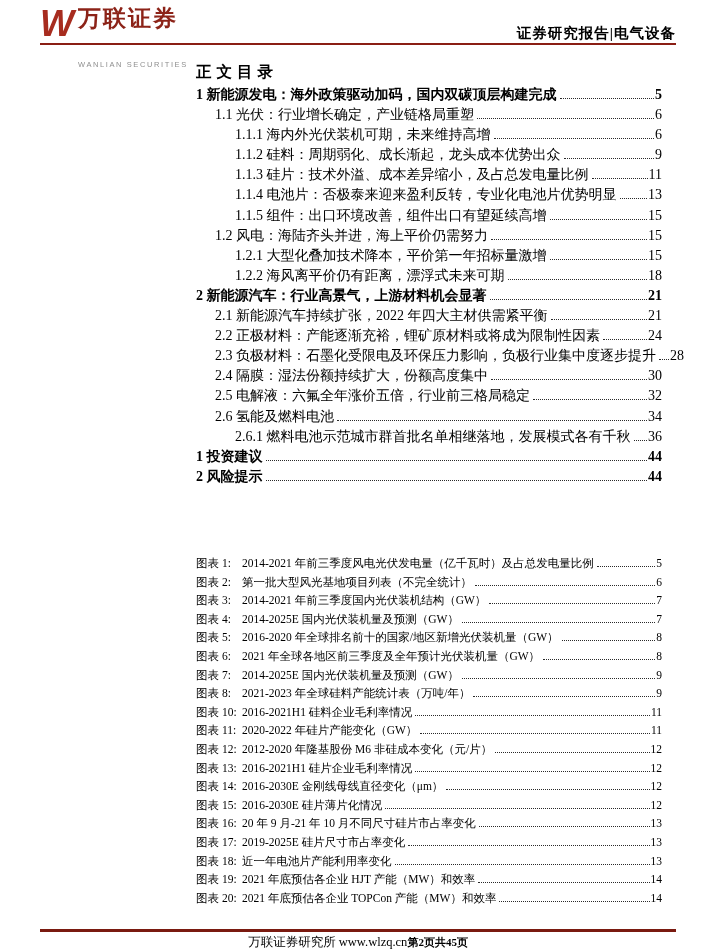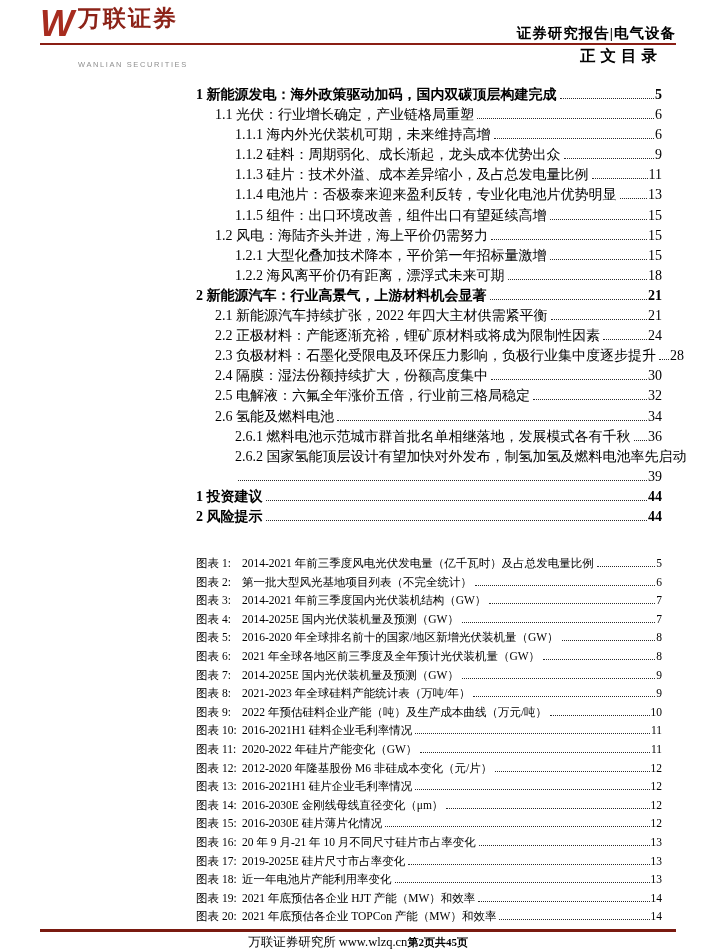--- a/index.html
+++ b/index.html
@@ -25,22 +25,22 @@
     font-size:7.5px; color:#8f8f8f; letter-spacing:1.6px; margin-top:8px;
   }
   .report-tag {
     position:absolute; right:0; top:17px; font-weight:bold; font-size:14.5px;
     letter-spacing:1px;
   }
   .header-rule { position:absolute; top:43px; left:40px; right:37px; height:2px; background:#8a1e14; }
 
   
   .doc-title {
-    position:absolute; top:46px; left:196px; width:466px; margin:0;
-    text-align:right; font-size:15.5px; font-weight:bold; letter-spacing:5px;
+    position:absolute; top:62px; left:196px; width:466px; margin:0;
+    text-align:left; font-size:15.5px; font-weight:bold; letter-spacing:5px;
   }
 
   
   .toc { position:absolute; top:85px; left:196px; width:466px; font-size:14px; }
   .toc-row { display:flex; align-items:baseline; line-height:20.1px; white-space:nowrap; }
   .toc-row.b { font-weight:bold; }
   .toc-row.lvl2 { padding-left:19px; }
   .toc-row.lvl3 { padding-left:39px; }
   .toc-row.wrap { display:block; }
   .toc-row.wrap .row2 { display:flex; align-items:baseline; line-height:20.1px; }
@@ -166,27 +166,20 @@
       <div class="toc-row lvl2">
         <span class="t">2.6 氢能及燃料电池</span>
         <span class="leader"></span>
         <span class="pg">34</span>
       </div>
       <div class="toc-row lvl3">
         <span class="t">2.6.1 燃料电池示范城市群首批名单相继落地，发展模式各有千秋</span>
         <span class="leader"></span>
         <span class="pg">36</span>
       </div>
-      <div class="toc-row lvl3 wrap">
-        <div class="t">2.6.2 国家氢能顶层设计有望加快对外发布，制氢加氢及燃料电池率先启动</div>
-        <div class="row2">
-          <span class="leader"></span>
-          <span class="pg">39</span>
-        </div>
-      </div>
       <div class="toc-row lvl1 b">
         <span class="t">1 投资建议</span>
         <span class="leader"></span>
         <span class="pg">44</span>
       </div>
       <div class="toc-row lvl1 b">
         <span class="t">2 风险提示</span>
         <span class="leader"></span>
         <span class="pg">44</span>
       </div>
@@ -233,26 +226,20 @@
         <span class="fl">图表 7:</span>
         <span class="t">2014-2025E 国内光伏装机量及预测（GW）</span>
         <span class="leader"></span>
         <span class="pg">9</span>
       </div>
       <div class="fig-row">
         <span class="fl">图表 8:</span>
         <span class="t">2021-2023 年全球硅料产能统计表（万吨/年）</span>
         <span class="leader"></span>
         <span class="pg">9</span>
-      </div>
-      <div class="fig-row">
-        <span class="fl">图表 9:</span>
-        <span class="t">2022 年预估硅料企业产能（吨）及生产成本曲线（万元/吨）</span>
-        <span class="leader"></span>
-        <span class="pg">10</span>
       </div>
       <div class="fig-row">
         <span class="fl">图表 10:</span>
         <span class="t">2016-2021H1 硅料企业毛利率情况</span>
         <span class="leader"></span>
         <span class="pg">11</span>
       </div>
       <div class="fig-row">
         <span class="fl">图表 11:</span>
         <span class="t">2020-2022 年硅片产能变化（GW）</span>

